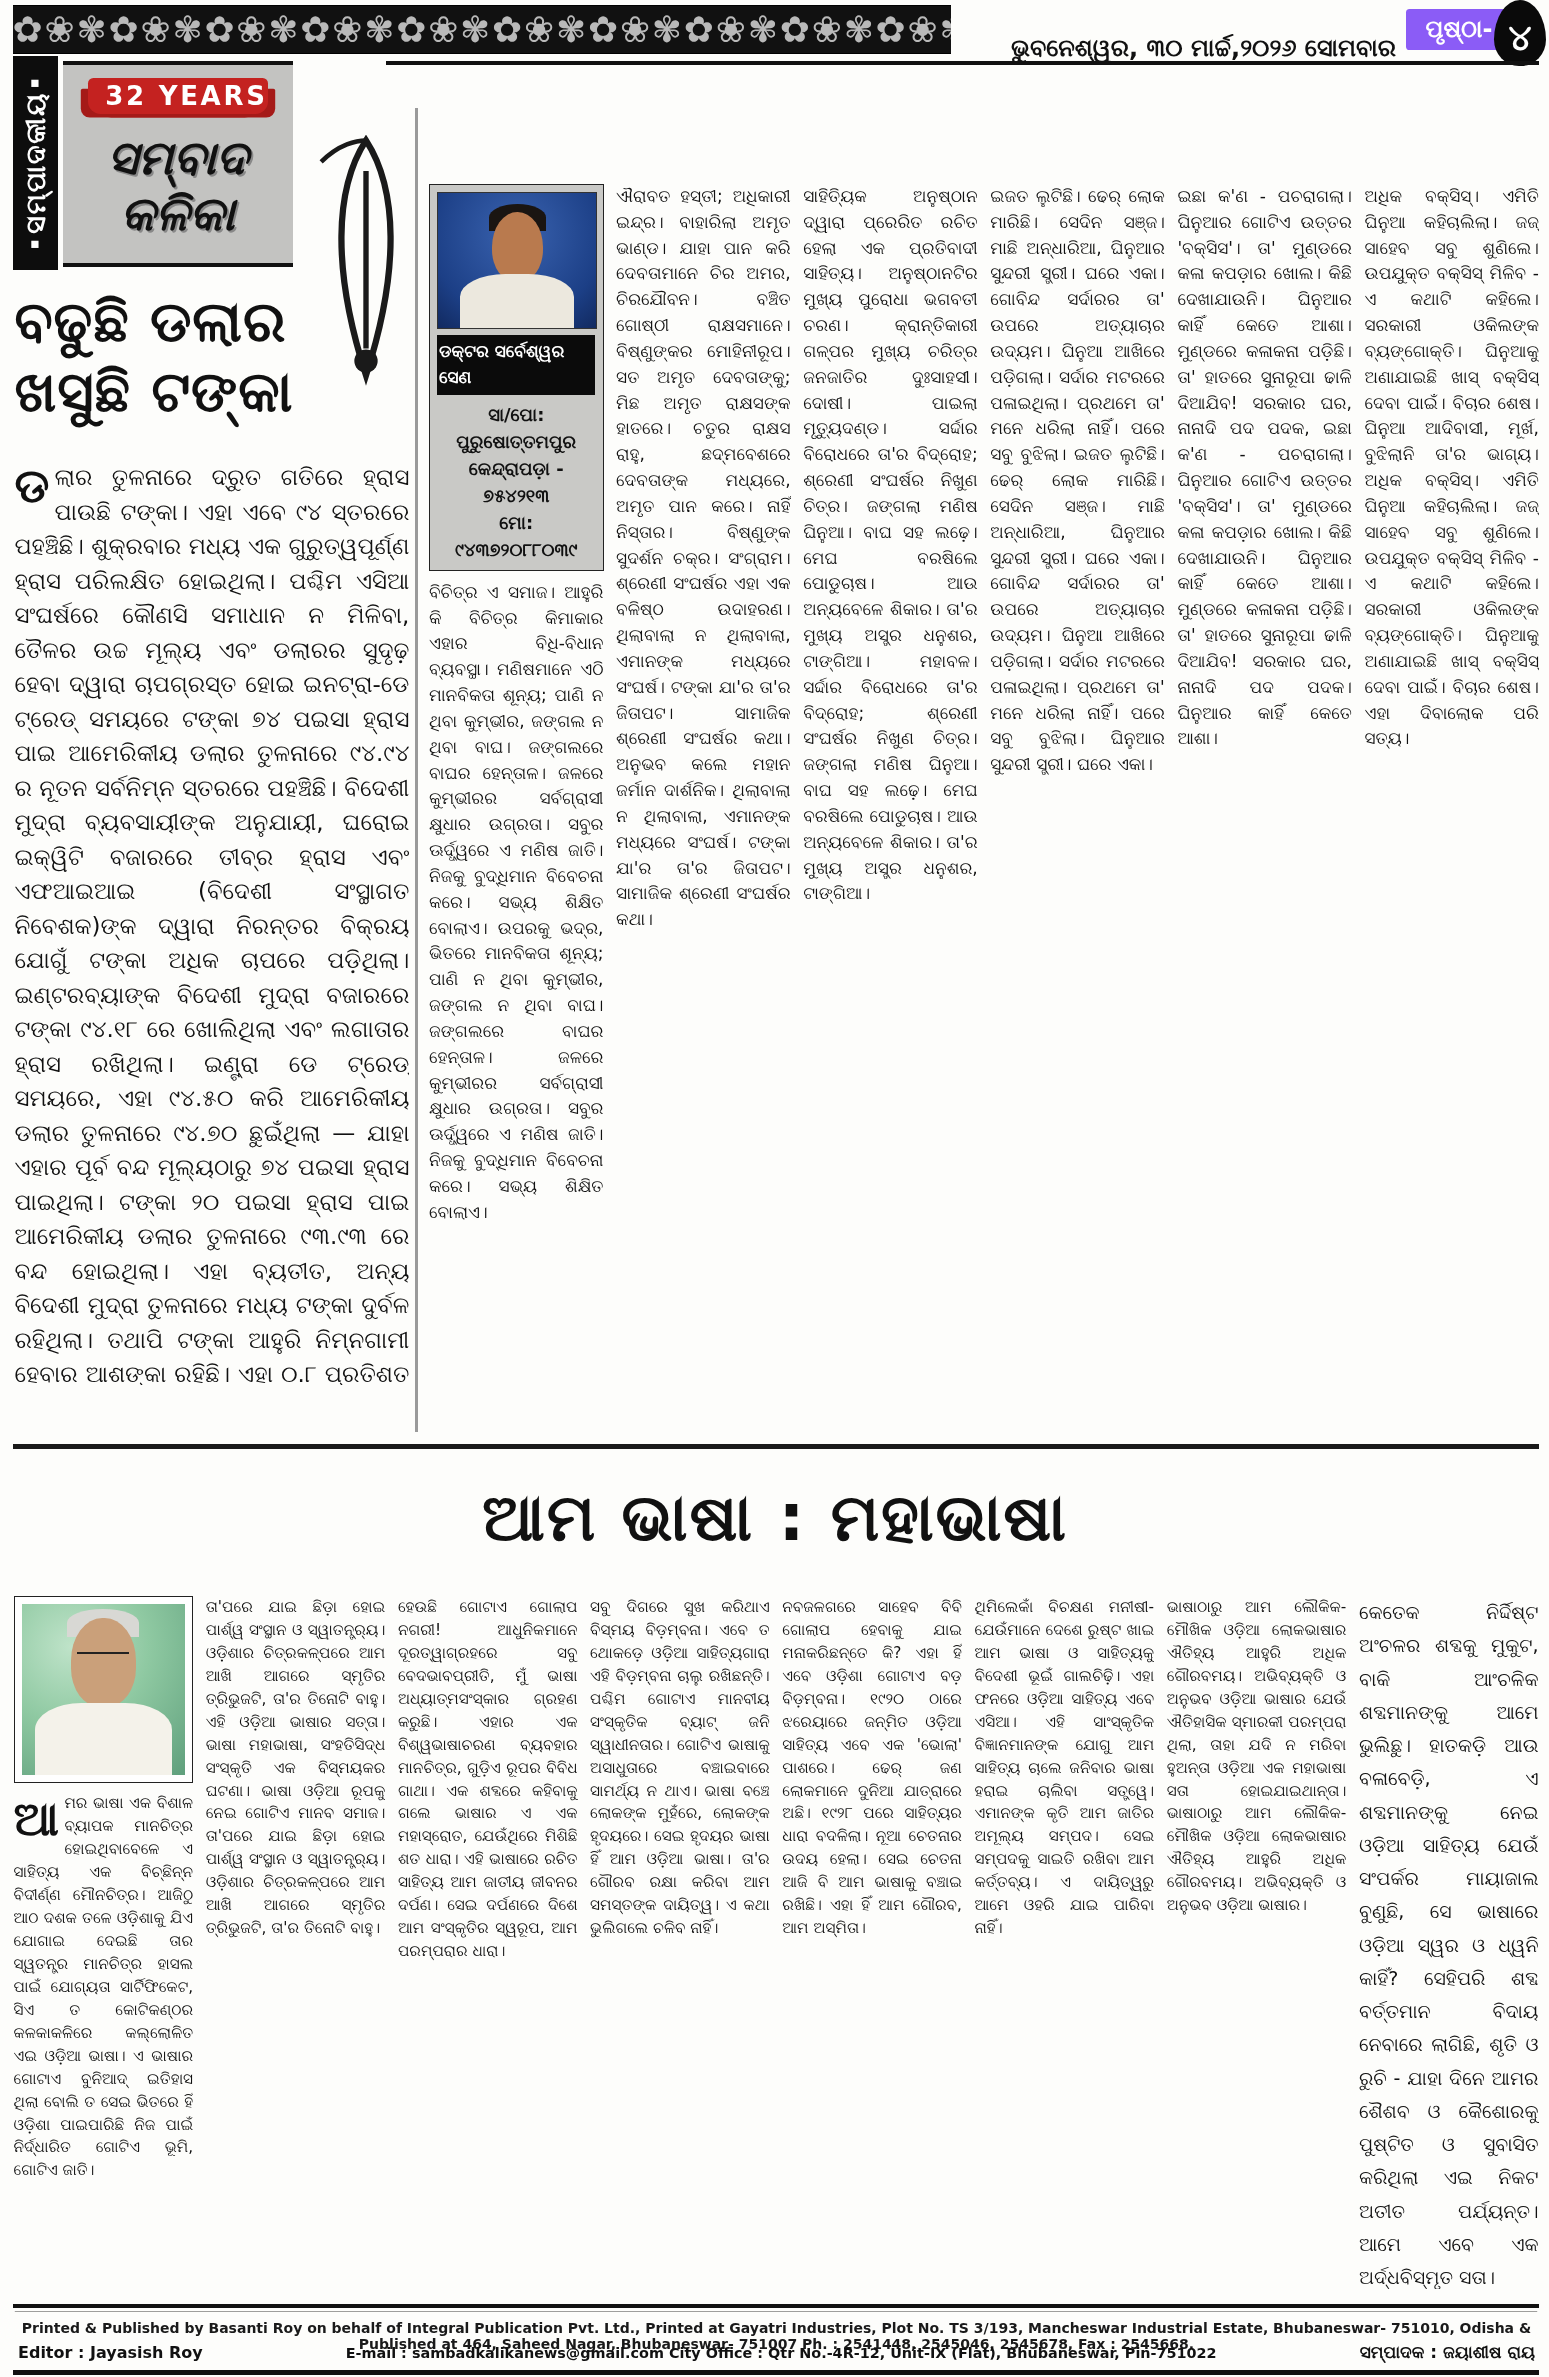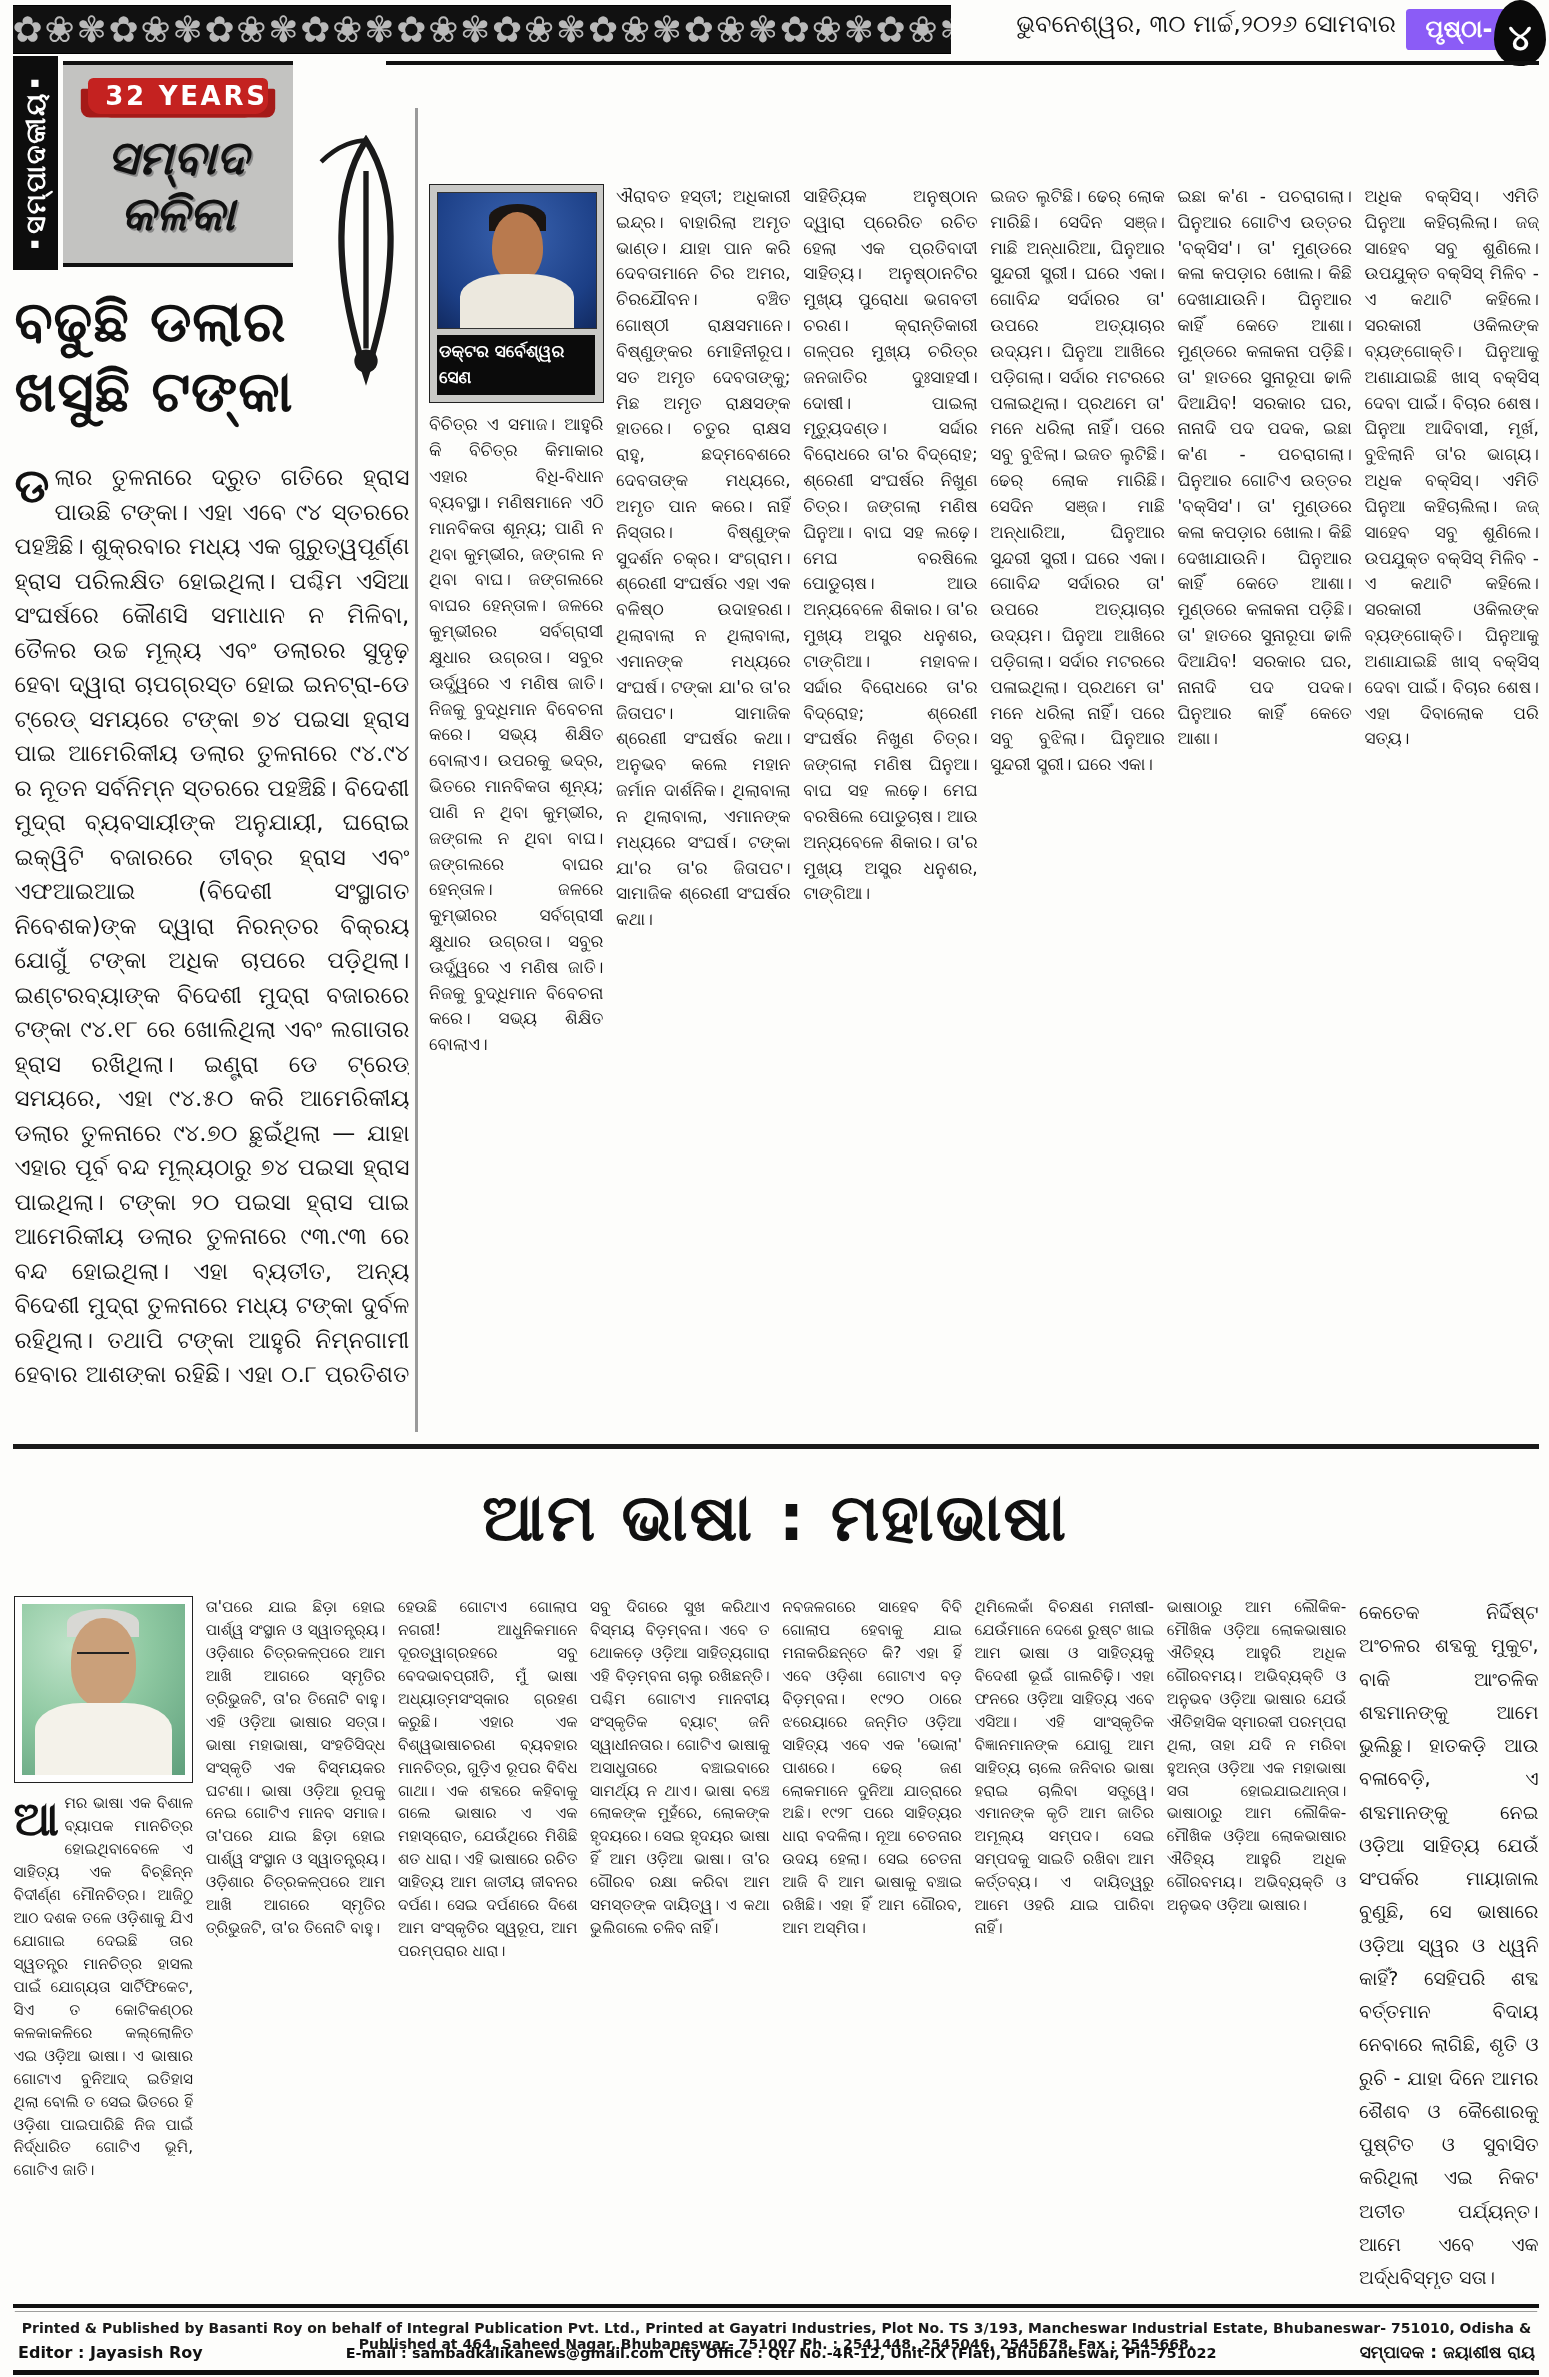--- a/index.html
+++ b/index.html
@@ -2,22 +2,22 @@
 <html style="font-size:14.4px"><head>
 <meta charset="utf-8">
 <style>
   html,body{margin:0;padding:0;background:#e8e8e4;}
   #page{position:relative;width:1550px;height:2377px;background:#fdfdfb;color:#111;
         font-family:"DejaVu Sans",sans-serif;overflow:hidden;}
   
   .flowers{position:absolute;left:12.6px;top:5.4px;width:938px;height:47px;background:#111;
            color:#b9b9b9;font-size:36px;line-height:47px;overflow:hidden;white-space:nowrap;
            letter-spacing:1.8px;text-align:center;border-top:1.8px solid #000;border-bottom:1.8px solid #000;}
-  .dateline{position:absolute;left:965px;top:4px;width:431px;height:40px;
-            font-size:24px;font-weight:normal;text-align:right;line-height:40px;}
+  .dateline{position:absolute;left:965px;top:28px;width:431px;height:40px;
+            font-size:24px;font-weight:bold;text-align:right;line-height:40px;}
   .badge{position:absolute;left:1406px;top:9px;width:106px;height:41px;background:#8b5cf6;
          color:#fff;font-size:24px;font-weight:bold;text-align:center;line-height:41px;
          border-radius:3.6px;}
   .badge-blob{position:absolute;left:1494px;top:0px;width:52px;height:66px;background:#0a0a0a;
          border-radius:50% 50% 48% 48%/60% 60% 40% 40%;color:#fff;font-size:36px;font-weight:bold;
          text-align:center;line-height:75px;}
   .toprule{position:absolute;left:386px;top:61px;width:1153px;height:3.6px;background:#111;}
   
   .masthead{position:absolute;left:12.6px;top:56px;width:280px;height:226px;}
   .vstrip{position:absolute;left:0;top:0;width:45px;height:214px;background:#0d0d0d;color:#fff;
@@ -125,20 +125,25 @@
 
   <div class="main-cols">
     <div class="mcol">
       <div class="abox">
         <div class="photo">
           <div class="hair"></div>
           <div class="head"></div>
           <div class="torso"></div>
         </div>
         <div class="caption">ଡକ୍ଟର ସର୍ବେଶ୍ୱର ସେଣ</div>
+        <div class="addr">
+          <div>ସା/ପୋ: ପୁରୁଷୋତ୍ତମପୁର</div>
+          <div>କେନ୍ଦ୍ରାପଡ଼ା - ୭୫୪୨୧୩</div>
+          <div>ମୋ: ୯୪୩୭୨୦୮୮୦୩୯</div>
+        </div>
       </div>
       <span>ବିଚିତ୍ର ଏ ସମାଜ। ଆହୁରି କି ବିଚିତ୍ର କିମାକାର ଏହାର ବିଧି-ବିଧାନ ବ୍ୟବସ୍ଥା। ମଣିଷମାନେ ଏଠି ମାନବିକତା ଶୂନ୍ୟ; ପାଣି ନ ଥିବା କୁମ୍ଭୀର, ଜଙ୍ଗଲ ନ ଥିବା ବାଘ। ଜଙ୍ଗଲରେ ବାଘର ହେନ୍ତାଳ। ଜଳରେ କୁମ୍ଭୀରର ସର୍ବଗ୍ରାସୀ କ୍ଷୁଧାର ଉଗ୍ରତା। ସବୁର ଊର୍ଦ୍ଧ୍ୱରେ ଏ ମଣିଷ ଜାତି। ନିଜକୁ ବୁଦ୍ଧିମାନ ବିବେଚନା କରେ। ସଭ୍ୟ ଶିକ୍ଷିତ ବୋଲାଏ। ଉପରକୁ ଭଦ୍ର, ଭିତରେ ମାନବିକତା ଶୂନ୍ୟ; ପାଣି ନ ଥିବା କୁମ୍ଭୀର, ଜଙ୍ଗଲ ନ ଥିବା ବାଘ। ଜଙ୍ଗଲରେ ବାଘର ହେନ୍ତାଳ। ଜଳରେ କୁମ୍ଭୀରର ସର୍ବଗ୍ରାସୀ କ୍ଷୁଧାର ଉଗ୍ରତା। ସବୁର ଊର୍ଦ୍ଧ୍ୱରେ ଏ ମଣିଷ ଜାତି। ନିଜକୁ ବୁଦ୍ଧିମାନ ବିବେଚନା କରେ। ସଭ୍ୟ ଶିକ୍ଷିତ ବୋଲାଏ।</span>
     </div>
     <div class="mcol">ଐରାବତ ହସ୍ତୀ; ଅଧିକାରୀ ଇନ୍ଦ୍ର। ବାହାରିଲା ଅମୃତ ଭାଣ୍ଡ। ଯାହା ପାନ କରି ଦେବତାମାନେ ଚିର ଅମର, ଚିରଯୌବନ। ବଞ୍ଚିତ ଗୋଷ୍ଠୀ ରାକ୍ଷସମାନେ। ବିଷ୍ଣୁଙ୍କର ମୋହିନୀରୂପ। ସତ ଅମୃତ ଦେବତାଙ୍କୁ; ମିଛ ଅମୃତ ରାକ୍ଷସଙ୍କ ହାତରେ। ଚତୁର ରାକ୍ଷସ ରାହୁ, ଛଦ୍ମବେଶରେ ଦେବତାଙ୍କ ମଧ୍ୟରେ, ଅମୃତ ପାନ କରେ। ନାହିଁ ନିସ୍ତାର। ବିଷ୍ଣୁଙ୍କ ସୁଦର୍ଶନ ଚକ୍ର। ସଂଗ୍ରାମ। ଶ୍ରେଣୀ ସଂଘର୍ଷର ଏହା ଏକ ବଳିଷ୍ଠ ଉଦାହରଣ। ଥିଲାବାଲା ନ ଥିଲାବାଲା, ଏମାନଙ୍କ ମଧ୍ୟରେ ସଂଘର୍ଷ। ଟଙ୍କା ଯା'ର ତା'ର ଜିତାପଟ। ସାମାଜିକ ଶ୍ରେଣୀ ସଂଘର୍ଷର କଥା। ଅନୁଭବ କଲେ ମହାନ ଜର୍ମାନ ଦାର୍ଶନିକ। ଥିଲାବାଲା ନ ଥିଲାବାଲା, ଏମାନଙ୍କ ମଧ୍ୟରେ ସଂଘର୍ଷ। ଟଙ୍କା ଯା'ର ତା'ର ଜିତାପଟ। ସାମାଜିକ ଶ୍ରେଣୀ ସଂଘର୍ଷର କଥା।</div>
     <div class="mcol">ସାହିତ୍ୟିକ ଅନୁଷ୍ଠାନ ଦ୍ୱାରା ପ୍ରେରିତ ରଚିତ ହେଲା ଏକ ପ୍ରତିବାଦୀ ସାହିତ୍ୟ। ଅନୁଷ୍ଠାନଟିର ମୁଖ୍ୟ ପୁରୋଧା ଭଗବତୀ ଚରଣ। କ୍ରାନ୍ତିକାରୀ ଗଳ୍ପର ମୁଖ୍ୟ ଚରିତ୍ର ଜନଜାତିର ଦୁଃସାହସୀ। ଦୋଷୀ। ପାଇଲା ମୃତ୍ୟୁଦଣ୍ଡ। ସର୍ଦ୍ଦାର ବିରୋଧରେ ତା'ର ବିଦ୍ରୋହ; ଶ୍ରେଣୀ ସଂଘର୍ଷର ନିଖୁଣ ଚିତ୍ର। ଜଙ୍ଗଲା ମଣିଷ ଘିନୁଆ। ବାଘ ସହ ଲଢ଼େ। ମେଘ ବରଷିଲେ ପୋଡୁଚାଷ। ଆଉ ଅନ୍ୟବେଳେ ଶିକାର। ତା'ର ମୁଖ୍ୟ ଅସ୍ତ୍ର ଧନୁଶର, ଟାଙ୍ଗିଆ। ମହାବଳ। ସର୍ଦ୍ଦାର ବିରୋଧରେ ତା'ର ବିଦ୍ରୋହ; ଶ୍ରେଣୀ ସଂଘର୍ଷର ନିଖୁଣ ଚିତ୍ର। ଜଙ୍ଗଲା ମଣିଷ ଘିନୁଆ। ବାଘ ସହ ଲଢ଼େ। ମେଘ ବରଷିଲେ ପୋଡୁଚାଷ। ଆଉ ଅନ୍ୟବେଳେ ଶିକାର। ତା'ର ମୁଖ୍ୟ ଅସ୍ତ୍ର ଧନୁଶର, ଟାଙ୍ଗିଆ।</div>
     <div class="mcol">ଇଜତ ଲୁଟିଛି। ଢେର୍ ଲୋକ ମାରିଛି। ସେଦିନ ସଞ୍ଜ। ମାଛି ଅନ୍ଧାରିଆ, ଘିନୁଆର ସୁନ୍ଦରୀ ସ୍ତ୍ରୀ। ଘରେ ଏକା। ଗୋବିନ୍ଦ ସର୍ଦାରର ତା' ଉପରେ ଅତ୍ୟାଚାର ଉଦ୍ୟମ। ଘିନୁଆ ଆଖିରେ ପଡ଼ିଗଲା। ସର୍ଦାର ମଟରରେ ପଳାଇଥିଲା। ପ୍ରଥମେ ତା' ମନେ ଧରିଲା ନାହିଁ। ପରେ ସବୁ ବୁଝିଲା। ଇଜତ ଲୁଟିଛି। ଢେର୍ ଲୋକ ମାରିଛି। ସେଦିନ ସଞ୍ଜ। ମାଛି ଅନ୍ଧାରିଆ, ଘିନୁଆର ସୁନ୍ଦରୀ ସ୍ତ୍ରୀ। ଘରେ ଏକା। ଗୋବିନ୍ଦ ସର୍ଦାରର ତା' ଉପରେ ଅତ୍ୟାଚାର ଉଦ୍ୟମ। ଘିନୁଆ ଆଖିରେ ପଡ଼ିଗଲା। ସର୍ଦାର ମଟରରେ ପଳାଇଥିଲା। ପ୍ରଥମେ ତା' ମନେ ଧରିଲା ନାହିଁ। ପରେ ସବୁ ବୁଝିଲା। ଘିନୁଆର ସୁନ୍ଦରୀ ସ୍ତ୍ରୀ। ଘରେ ଏକା।</div>
     <div class="mcol">ଇଛା କ'ଣ - ପଚରାଗଲା। ଘିନୁଆର ଗୋଟିଏ ଉତ୍ତର 'ବକ୍ସିସ'। ତା' ମୁଣ୍ଡରେ କଳା କପଡ଼ାର ଖୋଲ। କିଛି ଦେଖାଯାଉନି। ଘିନୁଆର କାହିଁ କେତେ ଆଶା। ମୁଣ୍ଡରେ କଳାକନା ପଡ଼ିଛି। ତା' ହାତରେ ସୁନାରୂପା ଢାଳି ଦିଆଯିବ! ସରକାର ଘର, ନାନାଦି ପଦ ପଦକ, ଇଛା କ'ଣ - ପଚରାଗଲା। ଘିନୁଆର ଗୋଟିଏ ଉତ୍ତର 'ବକ୍ସିସ'। ତା' ମୁଣ୍ଡରେ କଳା କପଡ଼ାର ଖୋଲ। କିଛି ଦେଖାଯାଉନି। ଘିନୁଆର କାହିଁ କେତେ ଆଶା। ମୁଣ୍ଡରେ କଳାକନା ପଡ଼ିଛି। ତା' ହାତରେ ସୁନାରୂପା ଢାଳି ଦିଆଯିବ! ସରକାର ଘର, ନାନାଦି ପଦ ପଦକ। ଘିନୁଆର କାହିଁ କେତେ ଆଶା।</div>
     <div class="mcol">ଅଧିକ ବକ୍ସିସ୍। ଏମିତି ଘିନୁଆ କହିଚାଲିଲା। ଜଜ୍ ସାହେବ ସବୁ ଶୁଣିଲେ। ଉପଯୁକ୍ତ ବକ୍ସିସ୍ ମିଳିବ - ଏ କଥାଟି କହିଲେ। ସରକାରୀ ଓକିଲଙ୍କ ବ୍ୟଙ୍ଗୋକ୍ତି। ଘିନୁଆକୁ ଅଣାଯାଇଛି ଖାସ୍ ବକ୍ସିସ୍ ଦେବା ପାଇଁ। ବିଚାର ଶେଷ। ଘିନୁଆ ଆଦିବାସୀ, ମୂର୍ଖ, ବୁଝିଲାନି ତା'ର ଭାଗ୍ୟ। ଅଧିକ ବକ୍ସିସ୍। ଏମିତି ଘିନୁଆ କହିଚାଲିଲା। ଜଜ୍ ସାହେବ ସବୁ ଶୁଣିଲେ। ଉପଯୁକ୍ତ ବକ୍ସିସ୍ ମିଳିବ - ଏ କଥାଟି କହିଲେ। ସରକାରୀ ଓକିଲଙ୍କ ବ୍ୟଙ୍ଗୋକ୍ତି। ଘିନୁଆକୁ ଅଣାଯାଇଛି ଖାସ୍ ବକ୍ସିସ୍ ଦେବା ପାଇଁ। ବିଚାର ଶେଷ। ଏହା ଦିବାଲୋକ ପରି ସତ୍ୟ।</div>
   </div>
 

